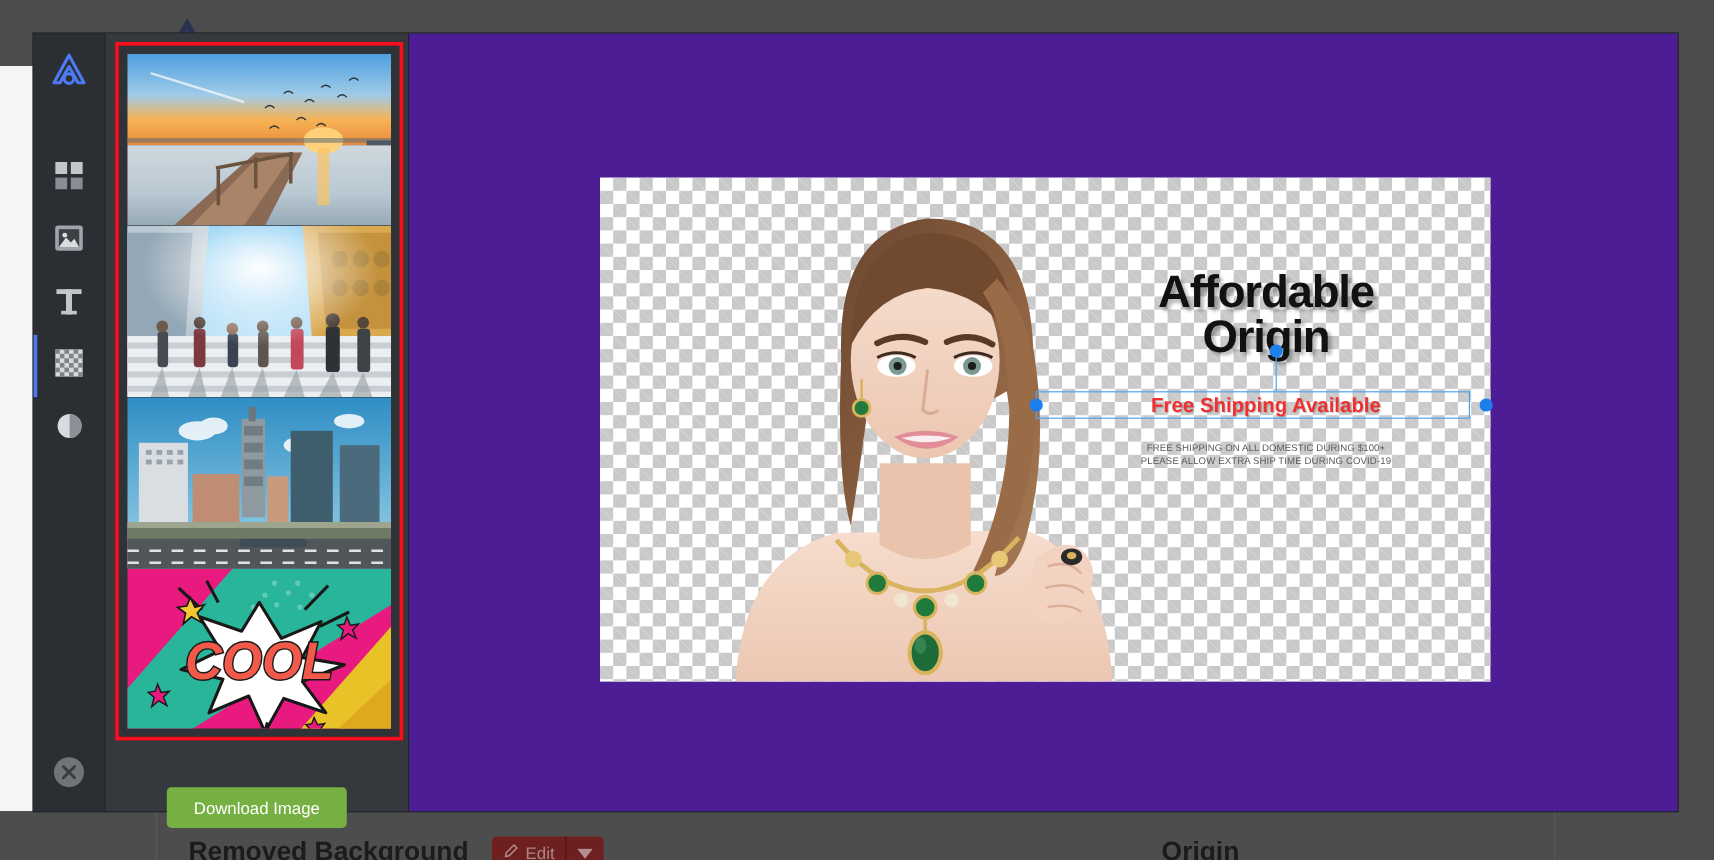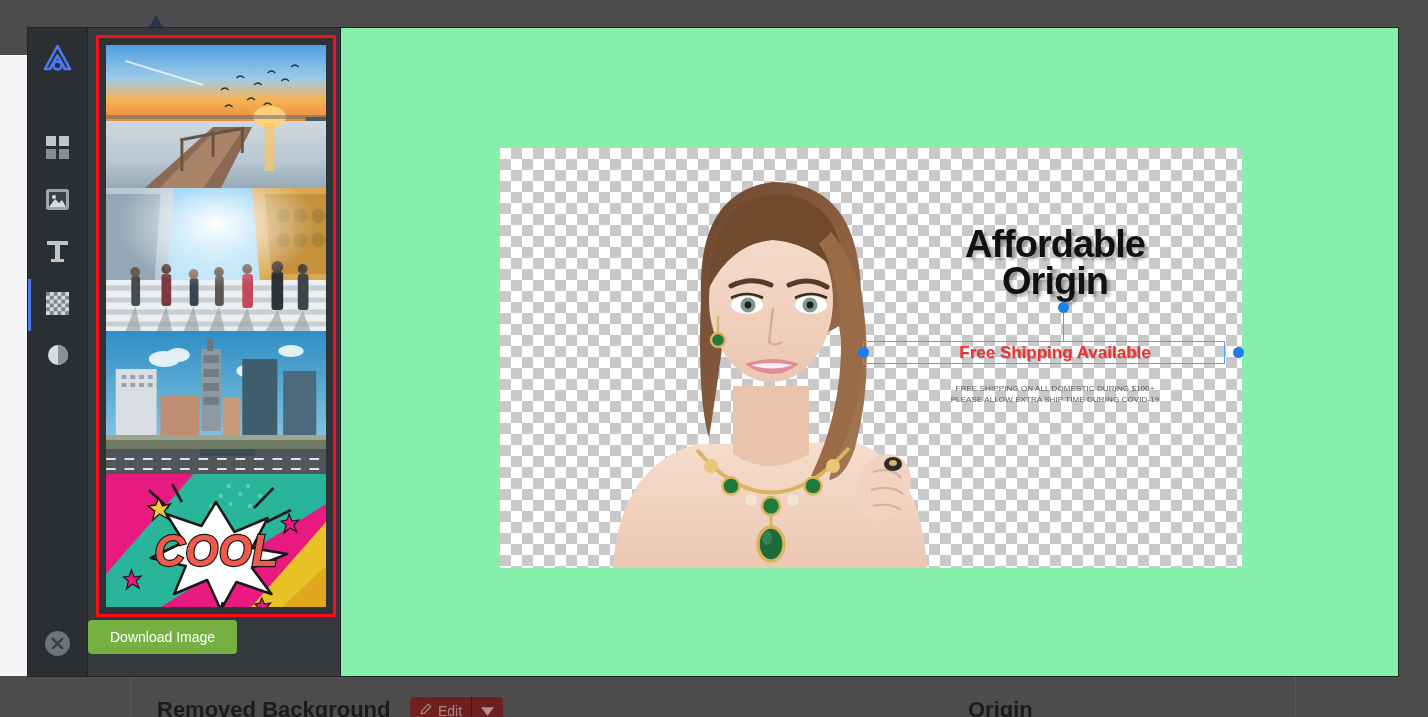--- a/index.html
+++ b/index.html
@@ -42,36 +42,36 @@
   .rail-close svg{width:13px;height:13px;}
 
   .panel-divider{width:1px;background:#1f2226;}
 
   
   .thumbs-panel{width:252px;flex:0 0 252px;background:#35393d;position:relative;}
   .thumbs-frame{position:absolute;left:8px;top:7px;width:240px;height:582px;
                 border:3px solid #fc0d1b;background:#2f3337;padding:7px;}
   .thumb-list{width:100%;height:100%;overflow:hidden;}
   .thumb{width:100%;height:143px;display:block;overflow:hidden;position:relative;}
-  .dl-wrap{position:absolute;left:0;top:592px;width:252px;display:flex;justify-content:flex-start;}
+  .dl-wrap{position:absolute;left:0;top:628px;width:252px;display:flex;justify-content:center;}
   .dl-btn{background:#76b043;border:none;border-radius:4px;color:#fff;font-size:14px;
           padding:9px 22px;cursor:pointer;font-family:"Liberation Sans",sans-serif;}
 
   
-  .canvas-area{flex:1;background:#86efac;position:relative;overflow:hidden;}
+  .canvas-area{flex:1;background:#4c1d95;position:relative;overflow:hidden;}
   .artboard{position:absolute;left:159px;top:120px;width:742px;height:420px;
             background-image:
               linear-gradient(45deg,#c9c9c9 25%,transparent 25%,transparent 75%,#c9c9c9 75%),
               linear-gradient(45deg,#c9c9c9 25%,transparent 25%,transparent 75%,#c9c9c9 75%);
             background-size:22px 22px;background-position:0 0,11px 11px;background-color:#ffffff;}
   .model{position:absolute;left:105px;top:0px;width:330px;height:420px;}
   .ad-copy{position:absolute;left:385px;top:78px;width:340px;text-align:center;}
   .ad-h1{font-size:38px;font-weight:bold;color:#111;line-height:.97;letter-spacing:-1px;
          text-shadow:3px 3px 3px rgba(0,0,0,.28);}
-  .ad-sub-wrap{position:relative;margin-top:41px;height:26px;}
+  .ad-sub-wrap{position:relative;margin-top:26px;height:26px;}
   .selbox{position:absolute;left:-22px;top:0px;width:362px;height:23px;
           border:1px solid #4ea3f5;background:rgba(255,255,255,0.03);}
   .handle{position:absolute;width:11px;height:11px;border-radius:50%;background:#1d7feb;}
   .h-left{left:-27px;top:6px;}
   .h-right{left:348px;top:6px;}
   .rot-line{position:absolute;left:178px;top:-33px;width:1px;height:33px;background:#4ea3f5;}
   .h-rot{left:173px;top:-39px;}
   .ad-sub{position:relative;font-size:17px;font-weight:bold;color:#f03030;line-height:23px;
           text-shadow:1px 1px 1px rgba(0,0,0,.22);white-space:nowrap;}
   .ad-fine{margin-top:16px;font-size:8px;color:#5a5a5a;line-height:11px;letter-spacing:.1px;}

